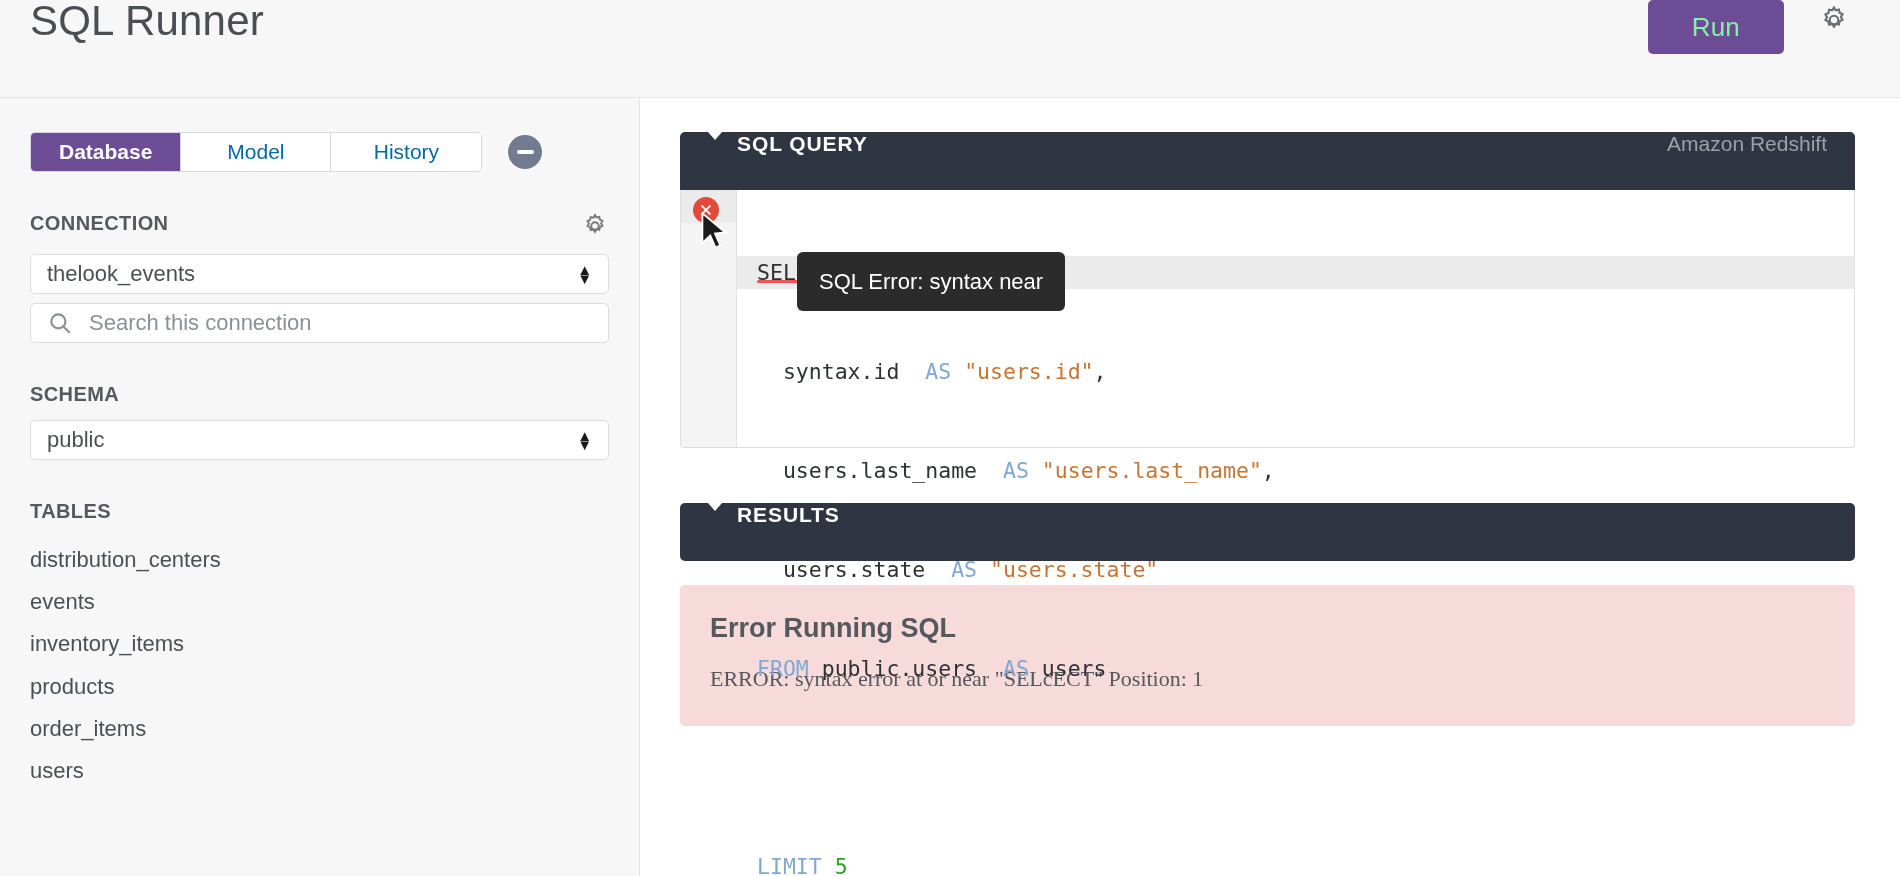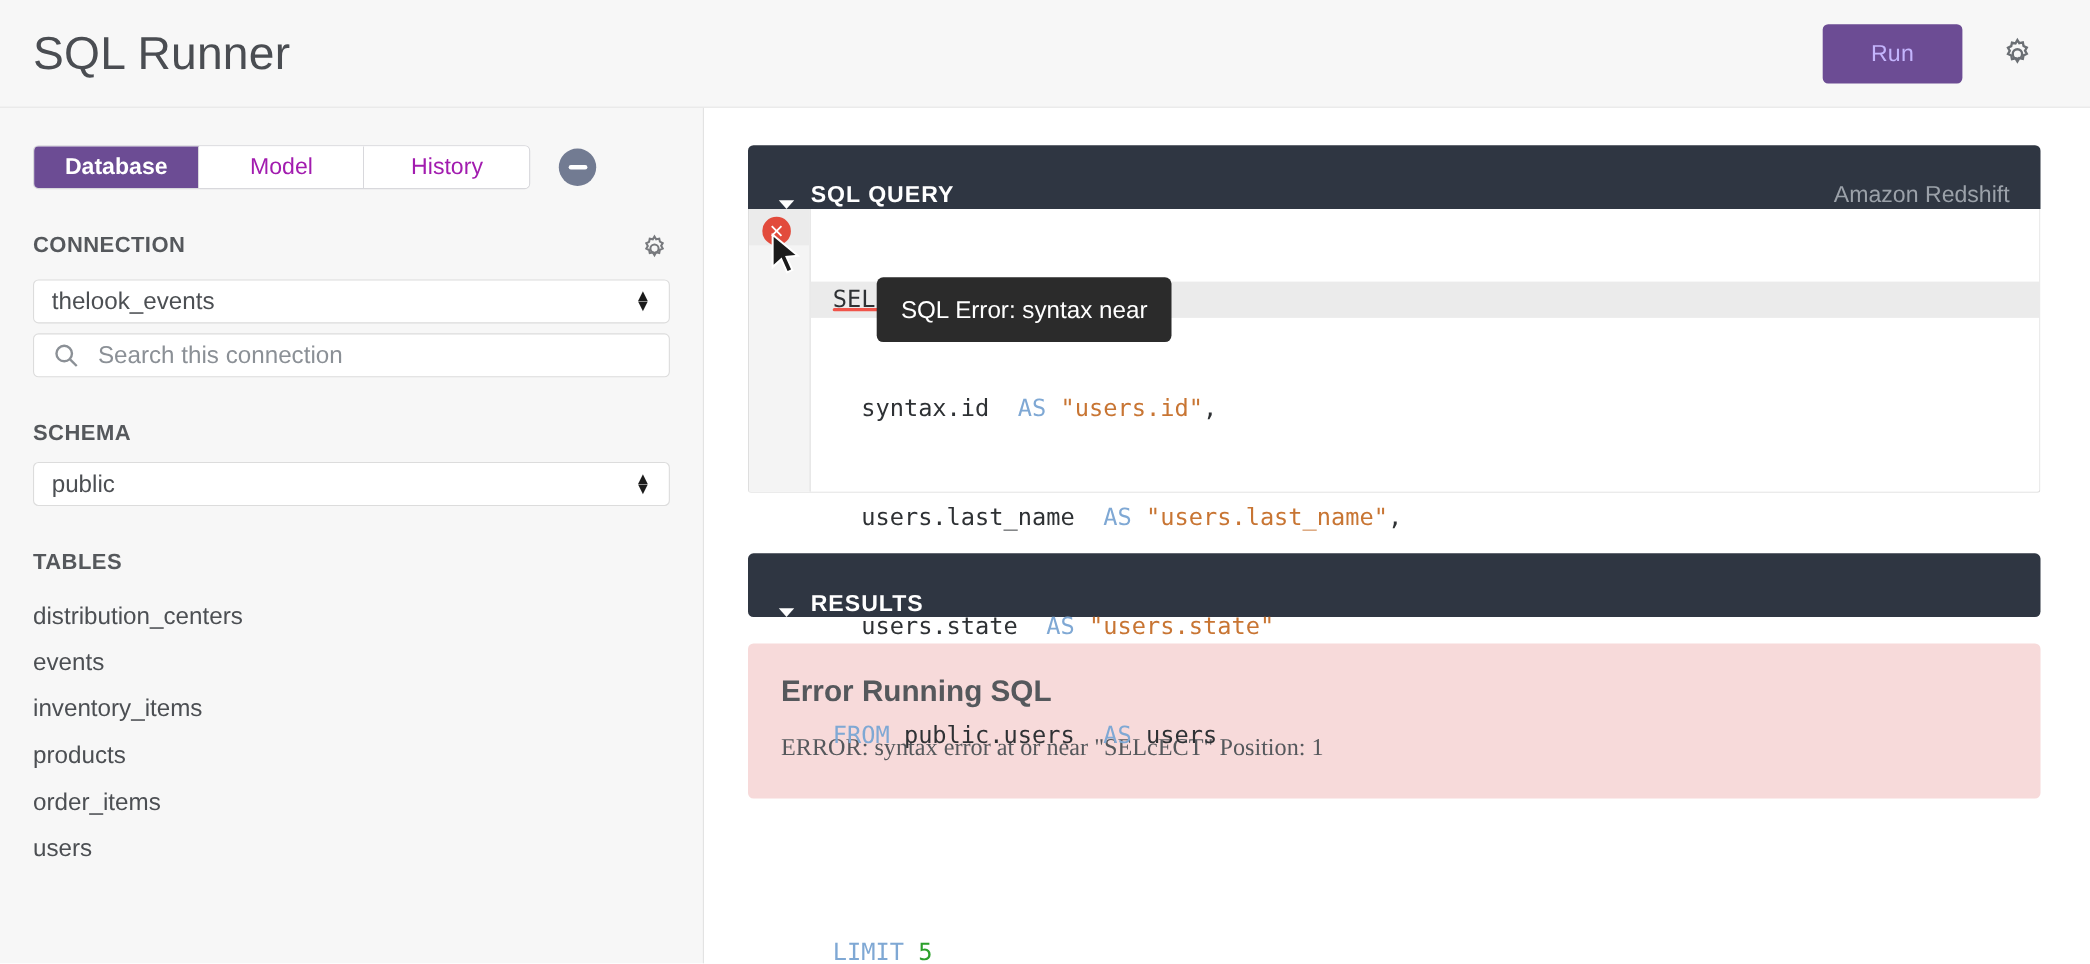--- a/index.html
+++ b/index.html
@@ -12,37 +12,37 @@
     color: #3c3f42;
     overflow: hidden;
   }
 
   
   .topbar {
     height: 98px;
     background: #f7f7f7;
     border-bottom: 1px solid #e3e3e3;
     display: flex;
-    align-items: center;
+    align-items: flex-start;
     padding: 0 46px 0 30px;
   }
   .app-title {
     font-size: 42px;
     font-weight: 300;
     color: #4a4d52;
     letter-spacing: 0.2px;
     flex: 1 1 auto;
     line-height: 1;
   }
   .run-button {
     background: #6c4c94;
-    color: #c4b5fd;
+    color: #86efac;
     border: none;
     border-radius: 5px;
-    font-size: 21px;
+    font-size: 26px;
     font-family: "Liberation Sans", sans-serif;
     padding: 0 44px;
     height: 54px;
     cursor: pointer;
     letter-spacing: 0.2px;
   }
   .gear-btn {
     margin-left: 30px;
     width: 40px; height: 40px;
     display: flex; align-items: center; justify-content: center;
@@ -65,21 +65,21 @@
     display: flex;
     border: 1px solid #d8d8dc;
     border-radius: 5px;
     overflow: hidden;
     background: #ffffff;
     height: 40px;
     flex: 0 0 auto;
   }
   .tab {
     font-size: 21px;
-    color: #a21caf;
+    color: #0369a1;
     background: #ffffff;
     padding: 0 28px;
     display: flex; align-items: center; justify-content: center;
     border-right: 1px solid #d8d8dc;
     cursor: pointer;
     min-width: 150px;
     font-weight: 400;
   }
   .tab:last-child { border-right: none; }
   .tab.active {
@@ -170,21 +170,21 @@
   .main {
     flex: 1 1 auto;
     background: #ffffff;
     padding: 34px 45px 0 40px;
   }
   .panel-head {
     background: #2f3642;
     border-radius: 5px 5px 0 0;
     height: 58px;
     display: flex;
-    align-items: flex-end;
+    align-items: flex-start;
     padding: 0 28px;
   }
   .panel-head.standalone { border-radius: 5px; }
   .caret {
     width: 0; height: 0;
     border-left: 7px solid transparent;
     border-right: 7px solid transparent;
     border-top: 8px solid #ffffff;
     margin-right: 15px;
     cursor: pointer;

